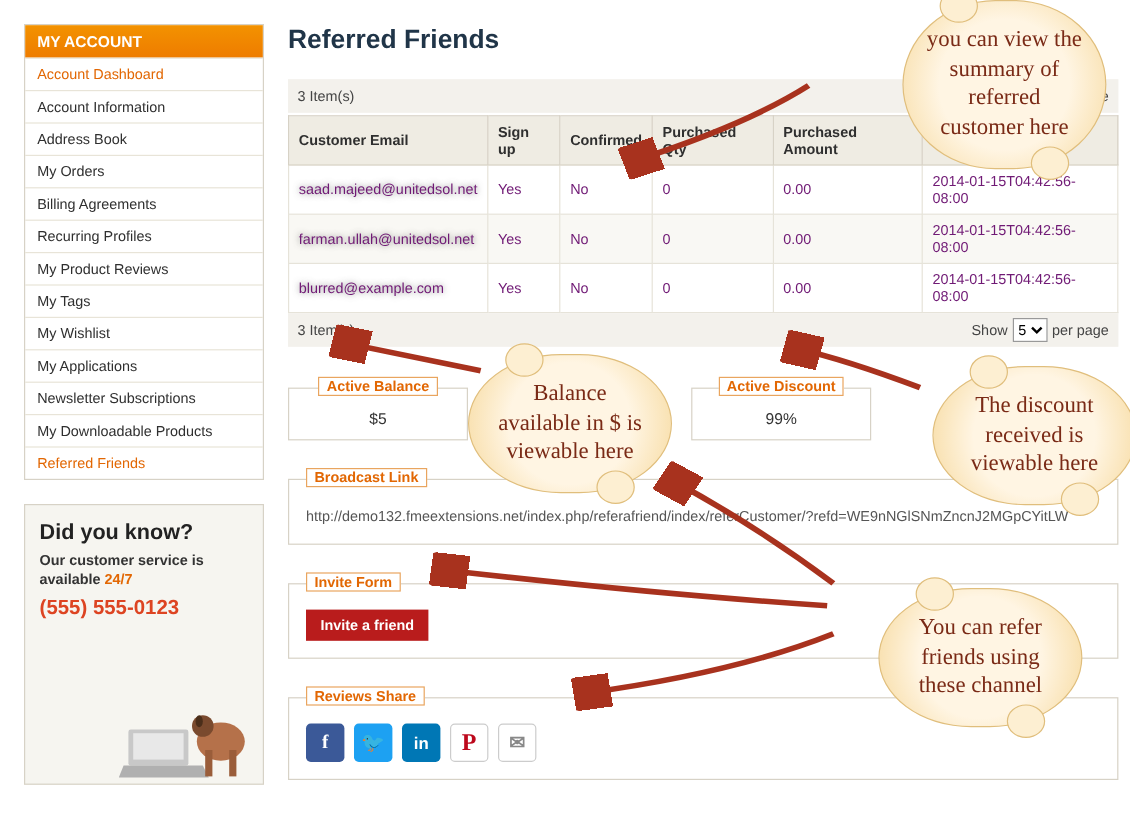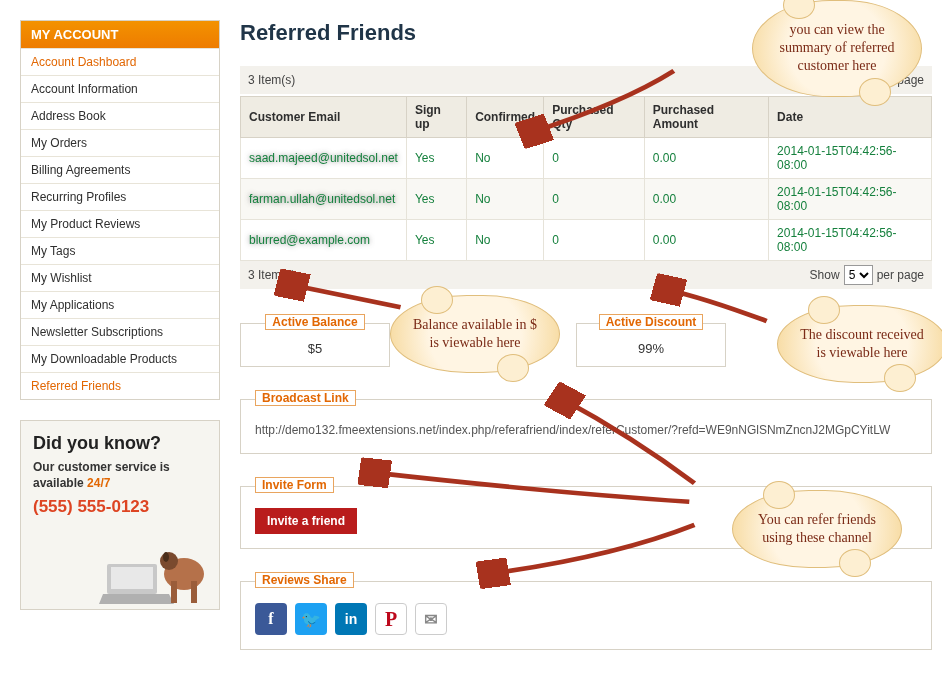--- a/index.html
+++ b/index.html
@@ -36,21 +36,21 @@
   }
   .menu-list li.active,
   .menu-list li.highlight { color: #e26703; }
 
   
   .promo {
     border: 1px solid #d7d2c6;
     background: #f6f5f0;
     padding: 12px;
     position: relative;
-    height: 190px;
+    height: 234px;
   }
   .promo h3 { font-size: 18px; color: #222; margin-bottom: 6px; }
   .promo p.lead { font-size: 12px; font-weight: bold; color: #333; line-height: 1.3; }
   .promo p.lead .hl { color: #e26703; }
   .promo .phone { font-size: 17px; color: #d42; font-weight: bold; margin: 6px 0; }
   .promo .note { font-size: 11px; color: #555; line-height: 1.3; }
   .promo-art {
     position: absolute; right: 0; bottom: 0; width: 120px; height: 90px;
     overflow: hidden;
   }
@@ -70,21 +70,21 @@
     background: #fff;
   }
 
   
   table.grid { width: 100%; border-collapse: collapse; font-size: 12px; }
   table.grid th {
     background: #efece3; text-align: left; padding: 6px 8px; font-weight: bold;
     border: 1px solid #d7d2c6; color: #2f2f2f;
   }
   table.grid td {
-    padding: 6px 8px; border: 1px solid #e6e3d9; color: #15803d;
+    padding: 6px 8px; border: 1px solid #e6e3d9; color: #701a75;
     background: #fff;
   }
   table.grid tr:nth-child(even) td { background: #f9f8f4; }
   .blurred { color: transparent; text-shadow: 0 0 5px rgba(80,80,80,0.7); }
 
   
   fieldset.section {
     border: 1px solid #d7d2c6; margin-top: 24px; padding: 14px; position: relative;
   }
   fieldset.section legend {
@@ -122,21 +122,21 @@
 
   
   .cloud {
     position: absolute;
     width: 170px;
     padding: 20px 18px;
     background: radial-gradient(circle at 50% 50%, #fff5e3 50%, #f6d89a 100%);
     border: 1px solid #e0be7c;
     border-radius: 50% / 55%;
     text-align: center;
-    font-size: 14px;
+    font-size: 19px;
     color: #7a2a16;
     font-family: Georgia, serif;
     line-height: 1.3;
     z-index: 50;
     pointer-events: none;
   }
   
   .cloud::before, .cloud::after {
     content: ""; position: absolute; background: #fdefd2; border: 1px solid #e0be7c;
     border-radius: 50%;

